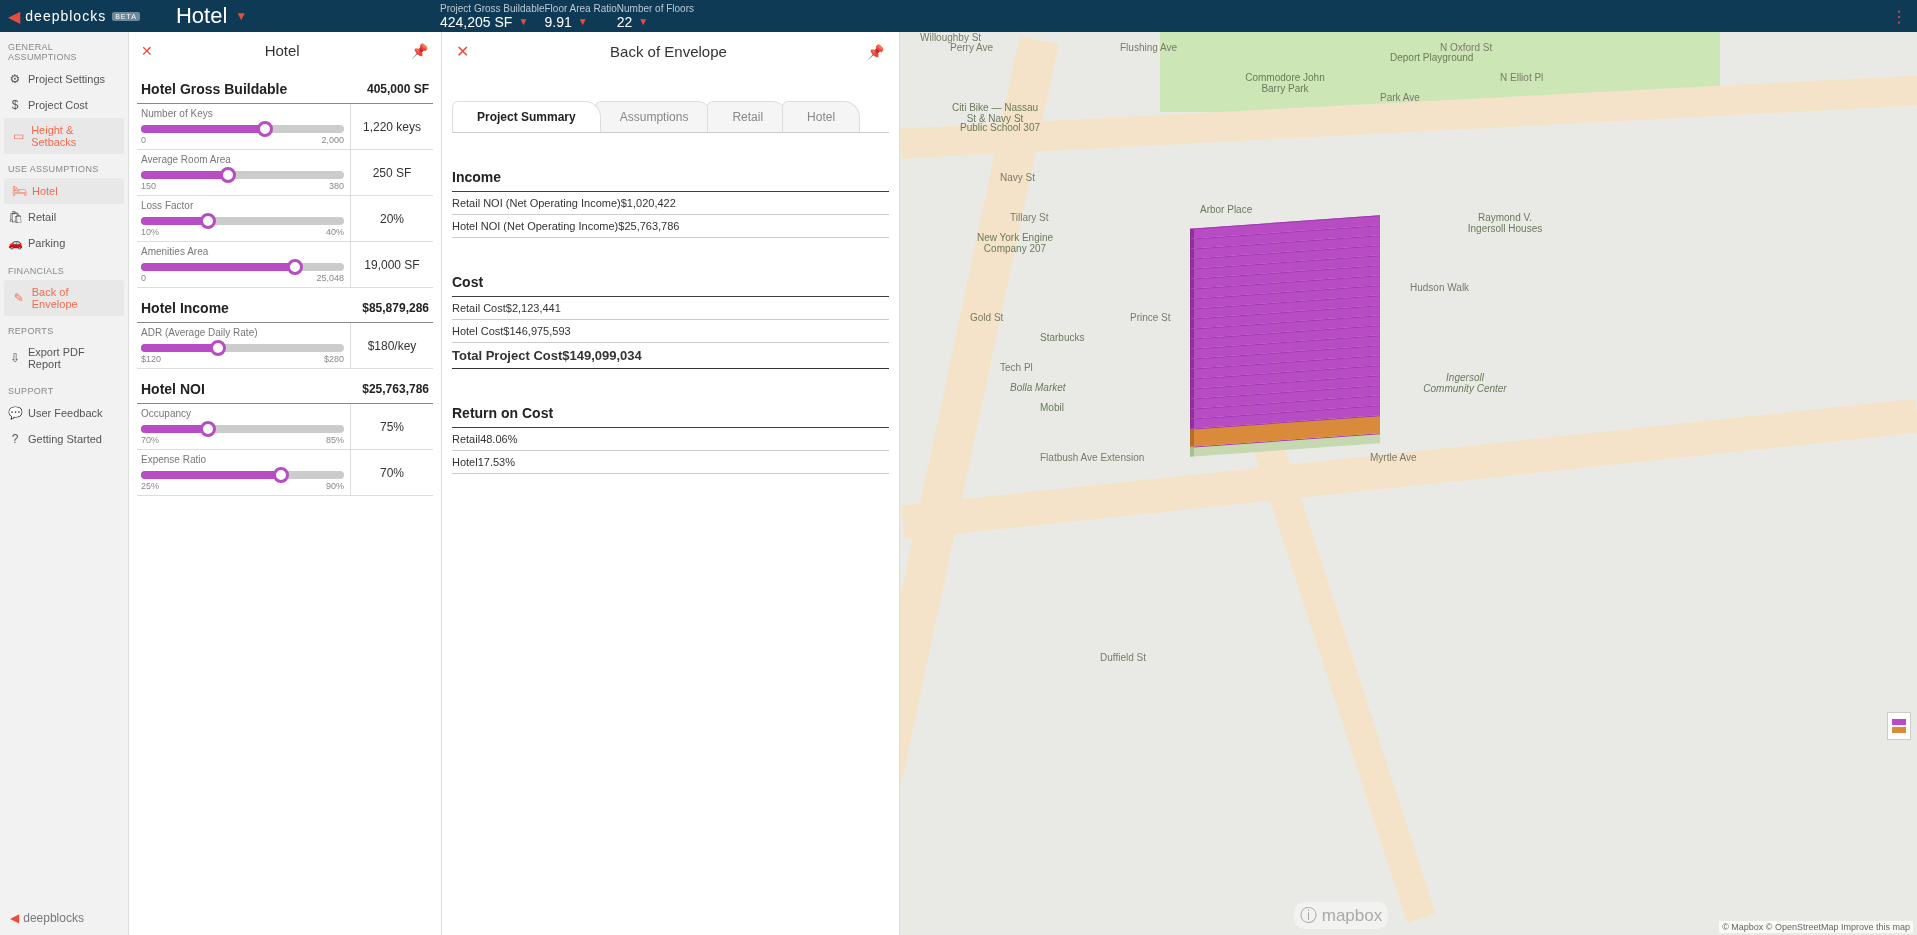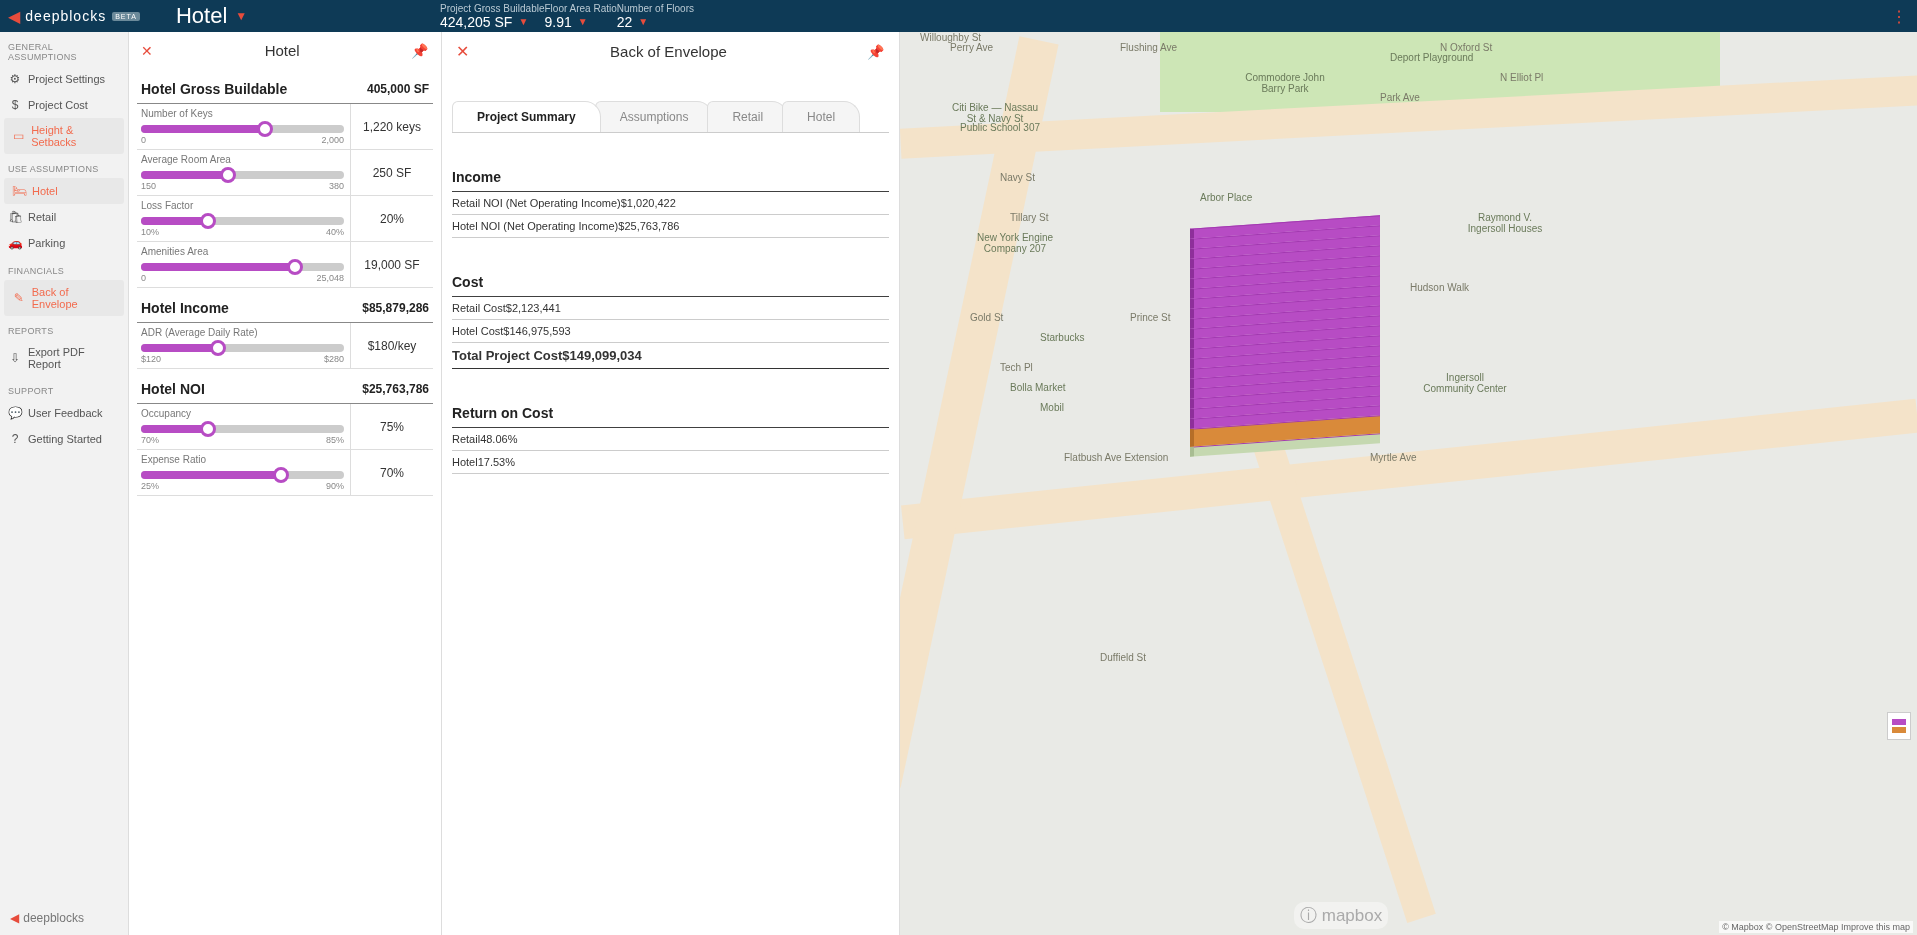--- a/index.html
+++ b/index.html
@@ -357,39 +357,39 @@
     <div class="road" style="left:0;top:70px;width:1020px;height:30px;transform:rotate(-3deg)"></div>
     <div class="road" style="left:0;top:420px;width:1020px;height:34px;transform:rotate(-6deg)"></div>
     <div class="road" style="left:40px;top:0;width:40px;height:760px;transform:rotate(12deg)"></div>
     <div class="road" style="left:420px;top:340px;width:30px;height:560px;transform:rotate(-18deg)"></div>
     <div id="road-labels">
         <div class="road-label" style="left: 220px; top: 10px;">Flushing Ave</div>
         <div class="road-label" style="left: 480px; top: 60px;">Park Ave</div>
         <div class="road-label" style="left: 110px; top: 180px;">Tillary St</div>
         <div class="road-label" style="left: 470px; top: 420px;">Myrtle Ave</div>
         <div class="road-label" style="left: 70px; top: 280px;">Gold St</div>
-        <div class="road-label" style="left: 140px; top: 420px; margin-left: 24px;">Flatbush Ave Extension</div>
+        <div class="road-label" style="left: 140px; top: 420px;">Flatbush Ave Extension</div>
         <div class="road-label" style="left: 230px; top: 280px;">Prince St</div>
         <div class="road-label" style="left: 100px; top: 140px;">Navy St</div>
         <div class="road-label" style="left: 200px; top: 620px;">Duffield St</div>
         <div class="road-label" style="left: 510px; top: 250px;">Hudson Walk</div>
         <div class="road-label" style="left: 100px; top: 330px;">Tech Pl</div>
         <div class="road-label" style="left: 600px; top: 40px;">N Elliot Pl</div>
         <div class="road-label" style="left: 20px; top: 0px;">Willoughby St</div>
         <div class="road-label" style="left: 540px; top: 10px;">N Oxford St</div>
         <div class="road-label" style="left: 50px; top: 10px;">Perry Ave</div>
       </div>
     <div id="poi-labels">
         <div class="road-label" style="left: 340px; top: 40px; color: rgb(106, 122, 90); max-width: 90px; white-space: normal; text-align: center;">Commodore John Barry Park</div>
         <div class="road-label" style="left: 70px; top: 200px; color: rgb(106, 122, 90); max-width: 90px; white-space: normal; text-align: center;">New York Engine Company 207</div>
         <div class="road-label" style="left: 140px; top: 300px; color: rgb(106, 122, 90); max-width: 90px; white-space: normal; text-align: center;">Starbucks</div>
-        <div class="road-label" style="left: 110px; top: 350px; color: rgb(106, 122, 90); max-width: 90px; white-space: normal; text-align: right;">Bolla Market</div>
+        <div class="road-label" style="left: 110px; top: 350px; color: rgb(106, 122, 90); max-width: 90px; white-space: normal; text-align: right; font-style: italic;">Bolla Market</div>
         <div class="road-label" style="left: 140px; top: 370px; color: rgb(106, 122, 90); max-width: 90px; white-space: normal; text-align: center;">Mobil</div>
-        <div class="road-label" style="left: 300px; top: 160px; color: rgb(106, 122, 90); max-width: 90px; white-space: normal; text-align: right;">Arbor Place</div>
-        <div class="road-label" style="left: 520px; top: 340px; color: rgb(106, 122, 90); max-width: 90px; white-space: normal; text-align: center;">Ingersoll Community Center</div>
+        <div class="road-label" style="left: 300px; top: 172px; color: rgb(106, 122, 90); max-width: 90px; white-space: normal; text-align: right;">Arbor Place</div>
+        <div class="road-label" style="left: 520px; top: 340px; color: rgb(106, 122, 90); max-width: 90px; white-space: normal; text-align: center; font-style: italic;">Ingersoll Community Center</div>
         <div class="road-label" style="left: 560px; top: 180px; color: rgb(106, 122, 90); max-width: 90px; white-space: normal; text-align: center;">Raymond V. Ingersoll Houses</div>
         <div class="road-label" style="left: 50px; top: 70px; color: rgb(106, 122, 90); max-width: 90px; white-space: normal; text-align: center;">Citi Bike — Nassau St &amp; Navy St</div>
         <div class="road-label" style="left: 60px; top: 90px; color: rgb(106, 122, 90); max-width: 90px; white-space: normal; text-align: center;">Public School 307</div>
         <div class="road-label" style="left: 490px; top: 20px; color: rgb(106, 122, 90); max-width: 90px; white-space: normal; text-align: center;">Deport Playground</div>
       </div>
     <div class="building3d" id="building3d" style="display: flex; flex-direction: column-reverse;">
         <div class="floor base" style="position: relative;"></div>
         <div class="floor ground" style="position: relative;"></div>
         <div class="floor" style="position: relative;"></div>
         <div class="floor" style="position: relative;"></div>

